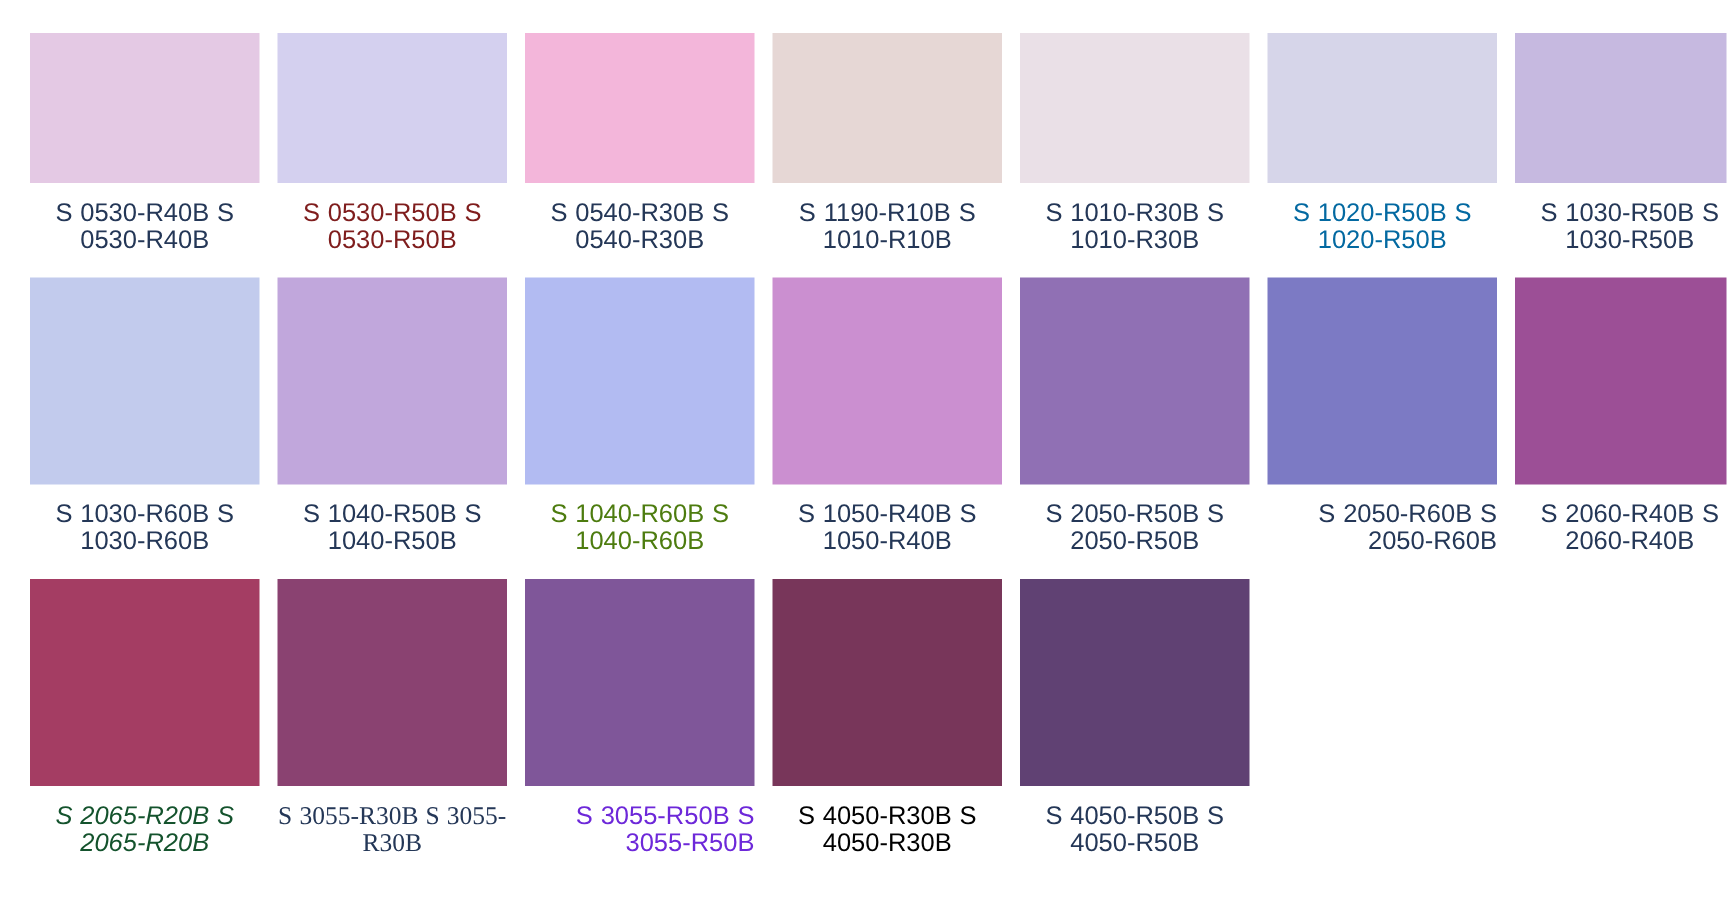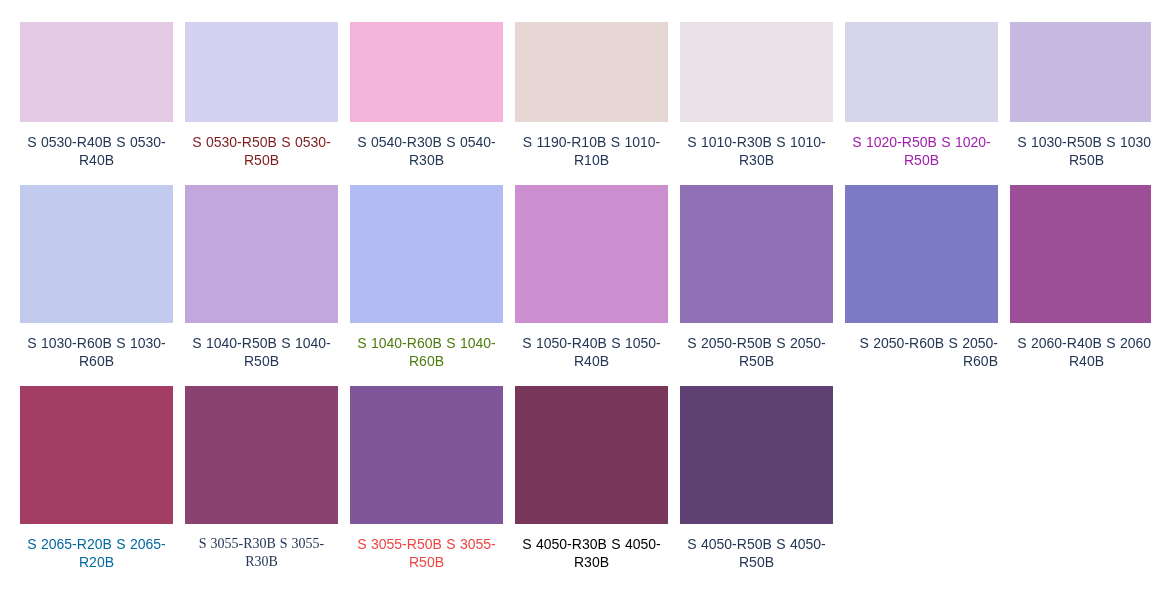--- a/index.html
+++ b/index.html
@@ -28,21 +28,21 @@
   }
   .swatch-chip {
     width: 100%;
     display: block;
   }
   .swatch-cell.row-1 .swatch-chip { height: 100px; }
   .swatch-cell.row-2 .swatch-chip { height: 138px; }
   .swatch-cell.row-3 .swatch-chip { height: 138px; }
   .swatch-label {
     margin-top: 11px;
-    font-size: 14px;
+    font-size: 17px;
     line-height: 18px;
     color: #243757;
     text-align: center;
     white-space: normal;
     word-spacing: 0.5px;
   }
   .spacer-cell {
     width: 153px;
   }
 </style>
@@ -65,21 +65,21 @@
     <div class="swatch-cell row-1">
       <div class="swatch-chip" style="background-color: rgb(230, 215, 213);"></div>
       <div class="swatch-label" style="color: rgb(36, 55, 87);">S 1190-R10B S 1010-R10B</div>
     </div>
     <div class="swatch-cell row-1">
       <div class="swatch-chip" style="background-color: rgb(234, 224, 231);"></div>
       <div class="swatch-label" style="color: rgb(36, 55, 87);">S 1010-R30B S 1010-R30B</div>
     </div>
     <div class="swatch-cell row-1">
       <div class="swatch-chip" style="background-color: rgb(214, 213, 233);"></div>
-      <div class="swatch-label" style="color: #a21caf;">S 1020-R50B S 1020-R50B</div>
+      <div class="swatch-label" style="color: #0369a1;">S 1020-R50B S 1020-R50B</div>
     </div>
     <div class="swatch-cell row-1">
       <div class="swatch-chip" style="background-color: rgb(198, 185, 224);"></div>
       <div class="swatch-label" style="color: rgb(36, 55, 87);">S 1030-R50B S 1030-R50B</div>
     </div>
     <div class="swatch-cell row-2">
       <div class="swatch-chip" style="background-color: rgb(194, 203, 237);"></div>
       <div class="swatch-label" style="color: rgb(36, 55, 87);">S 1030-R60B S 1030-R60B</div>
     </div>
     <div class="swatch-cell row-2">
@@ -101,29 +101,29 @@
     <div class="swatch-cell row-2">
       <div class="swatch-chip" style="background-color: rgb(124, 122, 196);"></div>
       <div class="swatch-label" style="color: rgb(36, 55, 87); text-align: right;">S 2050-R60B S 2050-R60B</div>
     </div>
     <div class="swatch-cell row-2">
       <div class="swatch-chip" style="background-color: rgb(156, 79, 150);"></div>
       <div class="swatch-label" style="color: rgb(36, 55, 87);">S 2060-R40B S 2060-R40B</div>
     </div>
     <div class="swatch-cell row-3">
       <div class="swatch-chip" style="background-color: rgb(164, 61, 99);"></div>
-      <div class="swatch-label" style="color: #0369a1;">S 2065-R20B S 2065-R20B</div>
+      <div class="swatch-label" style="color: #14532d; font-style: italic;">S 2065-R20B S 2065-R20B</div>
     </div>
     <div class="swatch-cell row-3">
       <div class="swatch-chip" style="background-color: rgb(138, 66, 113);"></div>
       <div class="swatch-label" style="color: rgb(36, 55, 87); font-family: Liberation Serif, serif;">S 3055-R30B S 3055-R30B</div>
     </div>
     <div class="swatch-cell row-3">
       <div class="swatch-chip" style="background-color: rgb(127, 86, 153);"></div>
-      <div class="swatch-label" style="color: #ef4444;">S 3055-R50B S 3055-R50B</div>
+      <div class="swatch-label" style="color: #6d28d9; text-align: right;">S 3055-R50B S 3055-R50B</div>
     </div>
     <div class="swatch-cell row-3">
       <div class="swatch-chip" style="background-color: rgb(120, 54, 90);"></div>
       <div class="swatch-label" style="color: #000000;">S 4050-R30B S 4050-R30B</div>
     </div>
     <div class="swatch-cell row-3">
       <div class="swatch-chip" style="background-color: rgb(96, 65, 115);"></div>
       <div class="swatch-label" style="color: rgb(36, 55, 87);">S 4050-R50B S 4050-R50B</div>
     </div>
     <div class="spacer-cell"></div>

